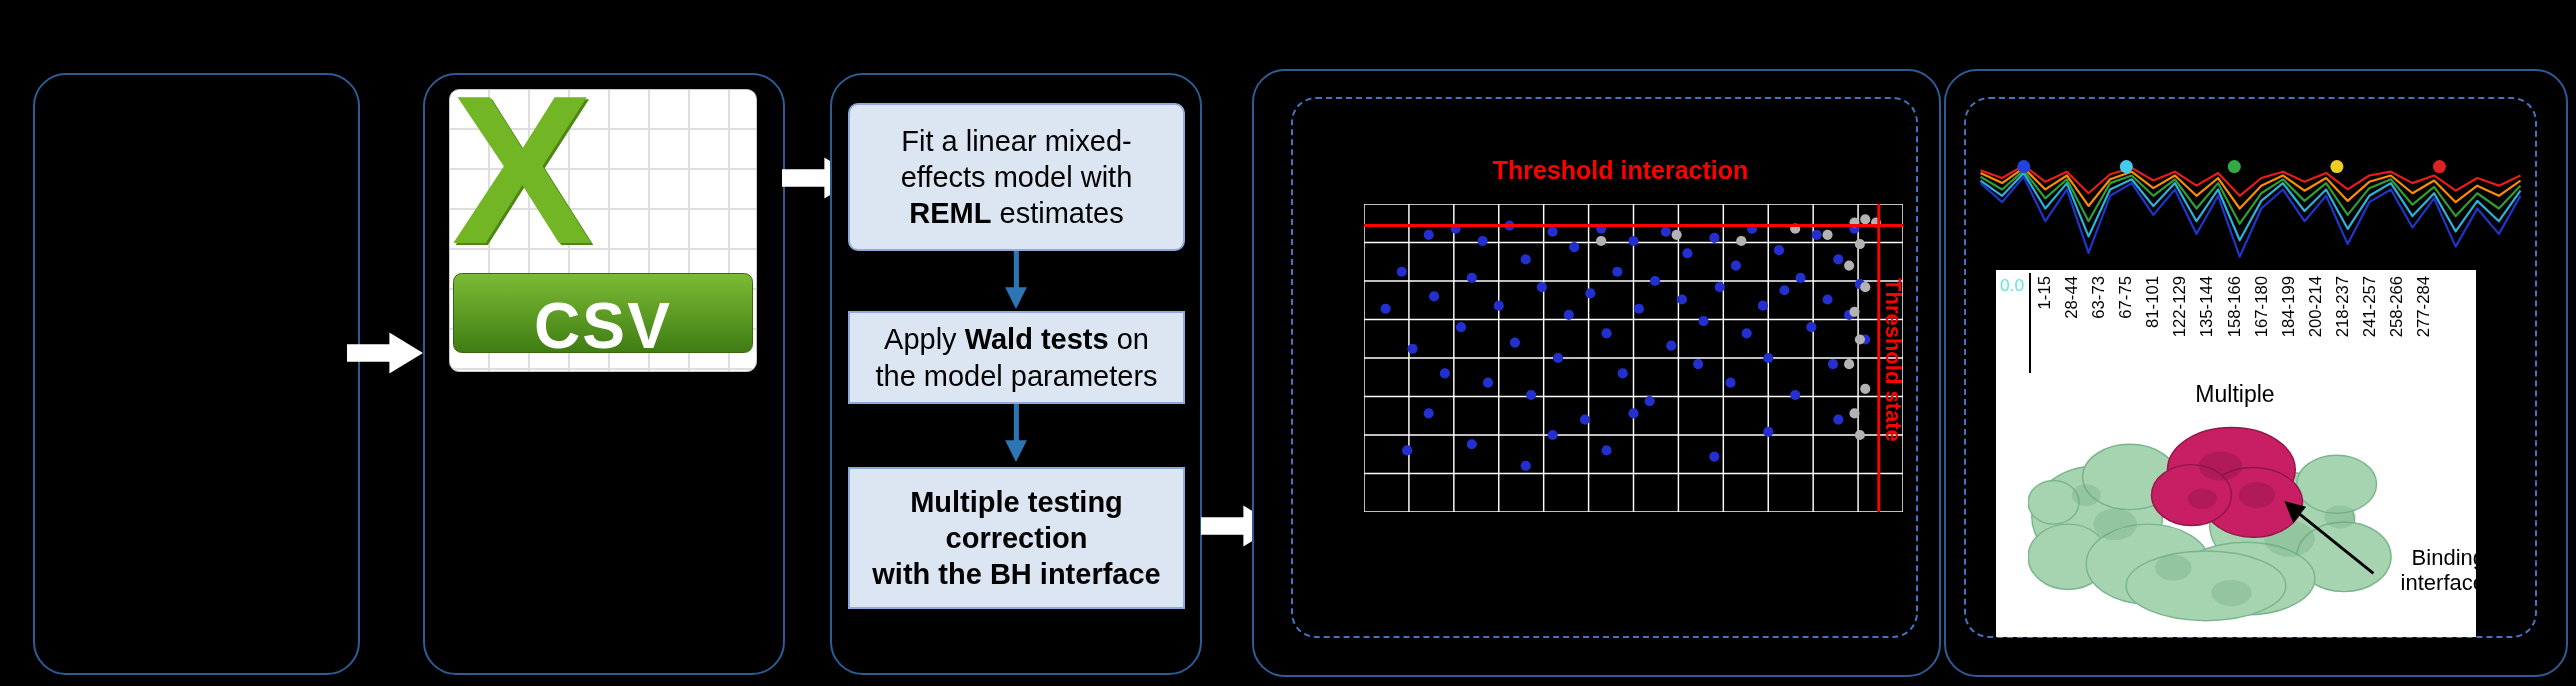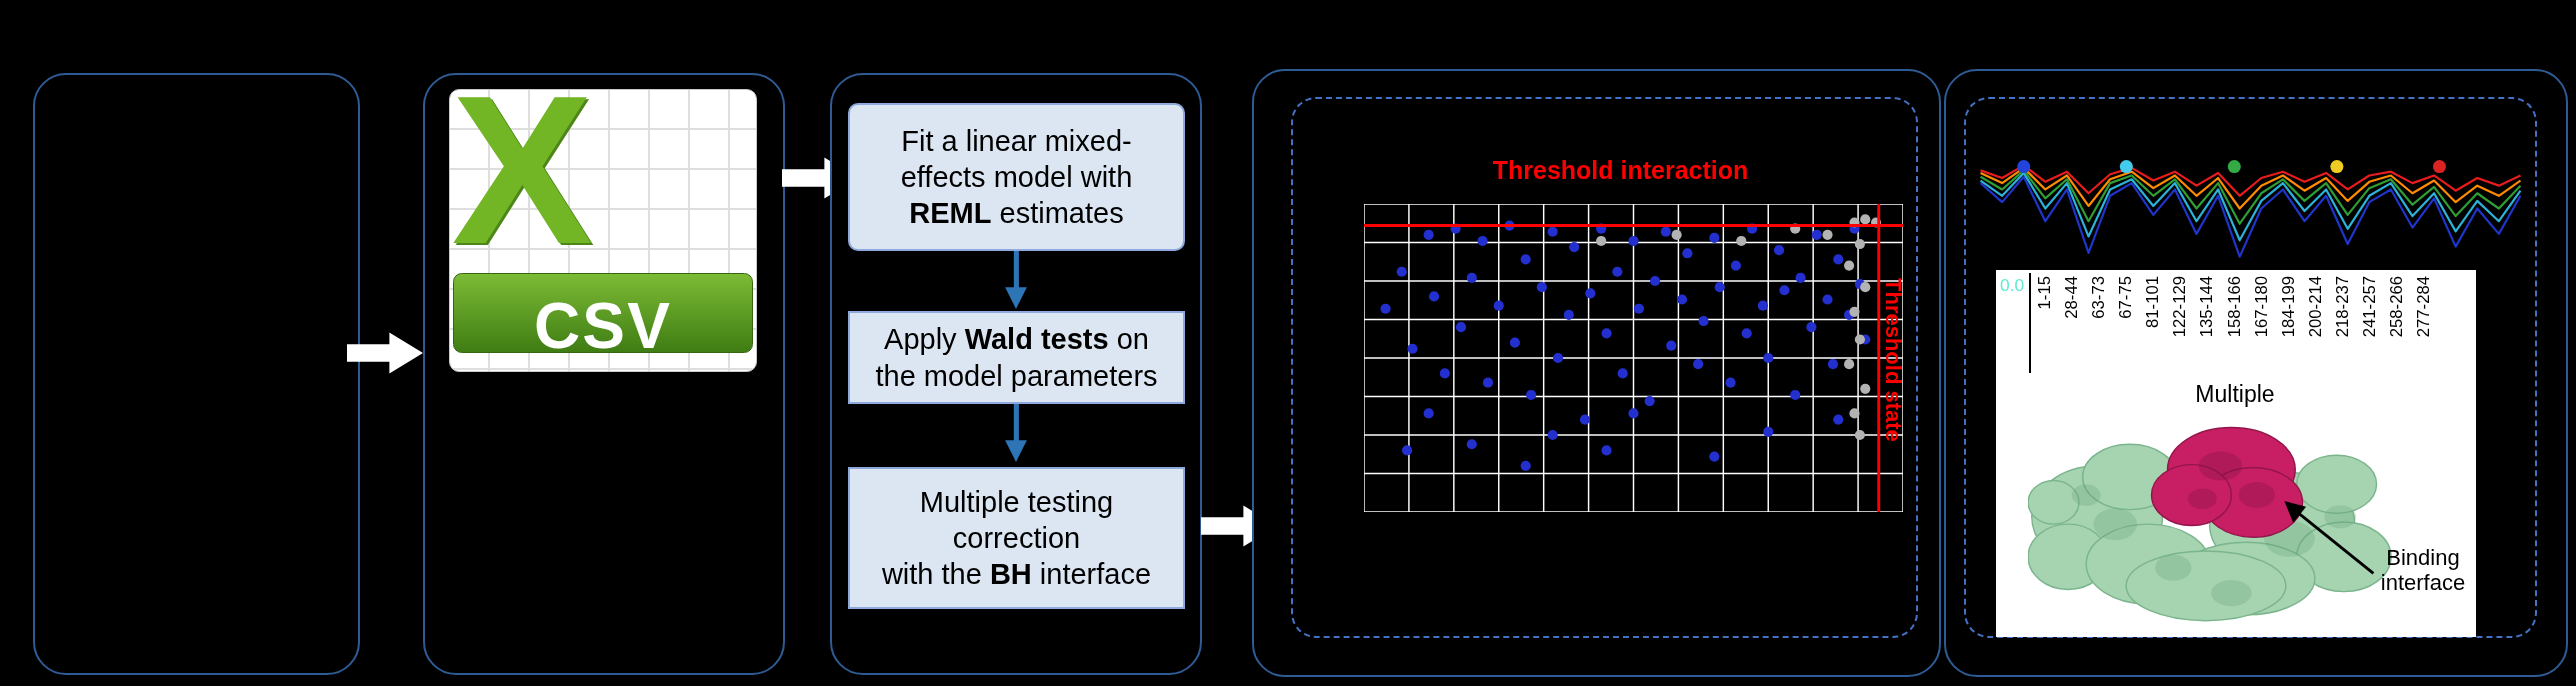--- a/index.html
+++ b/index.html
@@ -64,21 +64,21 @@
   .ptick{
     writing-mode:vertical-rl;transform:rotate(180deg);white-space:nowrap;
     font-size:16.7px;color:#000;line-height:1;
   }
   .x-axis-label{
     position:absolute;left:2037px;top:381px;width:396px;text-align:center;
     font-size:23px;color:#000;
   }
   #protein-svg{position:absolute;left:2028px;top:408px;}
   .binding-label{
-    position:absolute;left:2361px;top:545px;width:124px;text-align:center;
+    position:absolute;left:2361px;top:545px;width:124px;text-align:right;
     font-size:22px;color:#000;line-height:1.15;
   }
   #annot-arrow{position:absolute;left:2268px;top:488px;}
 </style>
 </head>
 <body>
 
 <div id="canvas">
 
   <div class="panel" style="left:33px;top:73px;width:327px;height:602px;"></div>
@@ -113,21 +113,21 @@
     <polygon points="7,50 37,50 22,80" fill="#2e75b6"></polygon>
   </svg>
   <div class="step-box pre-line" style="top:311px;height:93px;">
     <div class="pre-line"><span>Apply </span><b>Wald tests</b><span> on
 the model parameters</span></div>
   </div>
   <svg class="down-arrow" style="top:404px;" viewBox="0 0 44 84">
     <rect x="19" y="0" width="7" height="54" fill="#2e75b6"></rect>
     <polygon points="7,50 37,50 22,80" fill="#2e75b6"></polygon>
   </svg>
-  <div class="step-box pre-line" style="top:467px;height:142px;">
+  <div class="step-box pre-line" style="top:467px;height:142px;font-weight:bold;">
     <div class="pre-line"><span>Multiple testing
 correction
 with the </span><b>BH</b><span> interface</span></div>
   </div>
 
   <svg class="block-arrow" style="left:1201px;top:504px;" width="76" height="44" viewBox="0 0 104 60">
     <polygon points="0,18 58,18 58,2 104,30 58,58 58,42 0,42" fill="#ffffff"></polygon>
   </svg>
 
   <div class="panel" style="left:1252px;top:69px;width:689px;height:608px;"></div>

